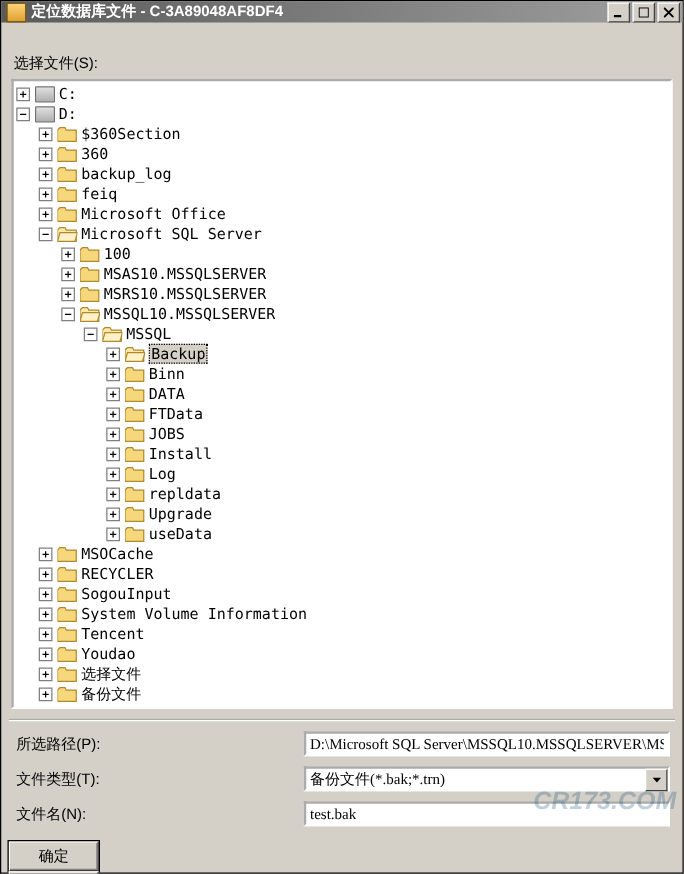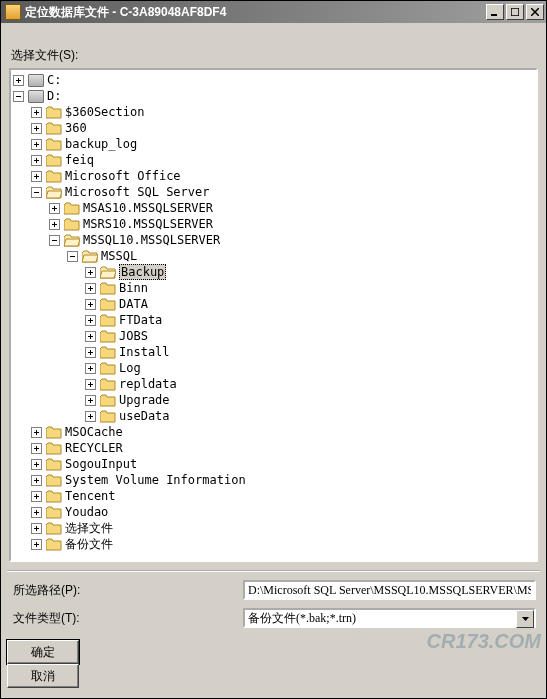--- a/index.html
+++ b/index.html
@@ -261,20 +261,31 @@
                   <span class="toggle "></span>
                   <span class="folder-icon">
                     <svg viewBox="0 0 16 13">
                       <path d="M0 3 L2 1 L6 1 L7 3 L15 3 L15 12 L0 12 Z" fill="#ffe9a8" stroke="#b08a2e"></path>
                       <path d="M2 5 L16 5 L14 12 L0 12 Z" fill="#fff2c8" stroke="#b08a2e"></path>
                     </svg>
                   </span>
                   <span class="label">Microsoft SQL Server</span>
                 </div>
                 <ul>
+                  <li>
+                    <div class="row">
+                      <span class="toggle plus"></span>
+                      <span class="folder-icon">
+                        <svg viewBox="0 0 16 13">
+                          <path d="M0 3 L2 1 L6 1 L7 3 L15 3 L15 12 L0 12 Z" fill="#f7d77b" stroke="#b08a2e"></path>
+                        </svg>
+                      </span>
+                      <span class="label">100</span>
+                    </div>
+                  </li>
                   <li>
                     <div class="row">
                       <span class="toggle plus"></span>
                       <span class="folder-icon">
                         <svg viewBox="0 0 16 13">
                           <path d="M0 3 L2 1 L6 1 L7 3 L15 3 L15 12 L0 12 Z" fill="#f7d77b" stroke="#b08a2e"></path>
                         </svg>
                       </span>
                       <span class="label">MSAS10.MSSQLSERVER</span>
                     </div>
@@ -538,20 +549,26 @@
         <div class="combo-wrap">
           <input class="combo" type="text" readonly="" value="备份文件(*.bak;*.trn)" style="">
           <div class="combo-btn">
             <svg viewBox="0 0 7 4">
                 <path d="M0 0 L7 0 L3.5 4 Z" fill="#000"></path>
               </svg>
           </div>
         </div>
       </div>
     </div>
+    <div class="form-row">
+      <div class="lbl">文件名(N):</div>
+      <div class="field">
+        <input class="textbox" type="text" value="test.bak" style="">
+      </div>
+    </div>
   </div>
 
   <div class="btn-row">
     <div class="btn default">
         <span>确定</span>
       </div>
     <div class="btn">
         <span>取消</span>
       </div>
   </div>

